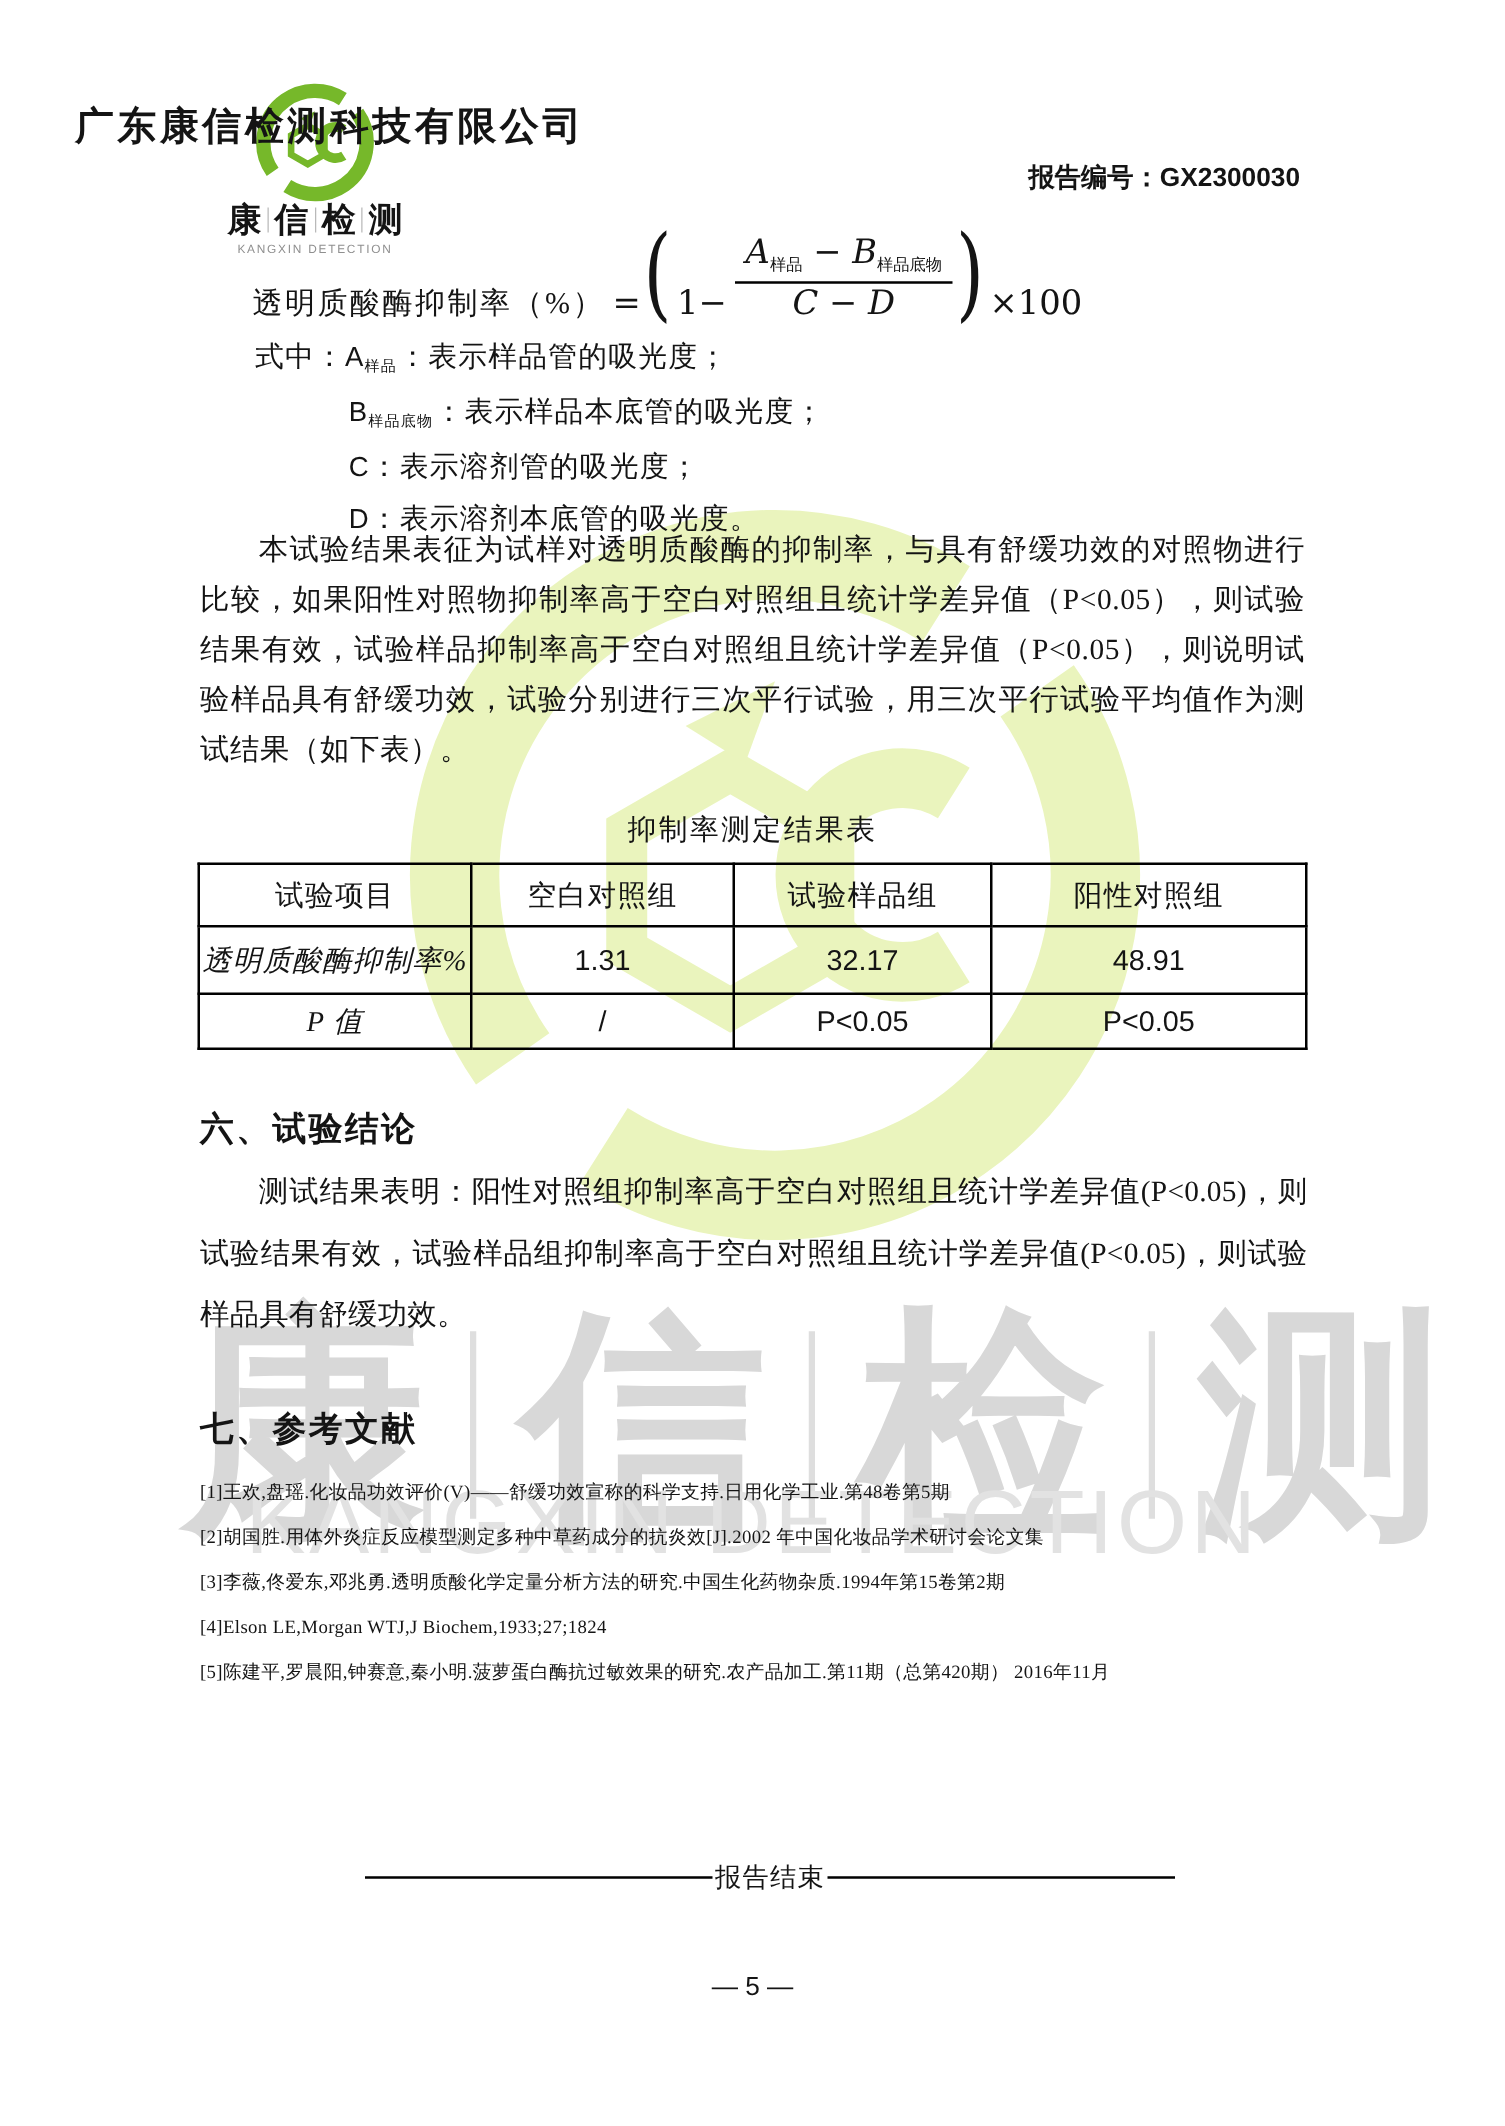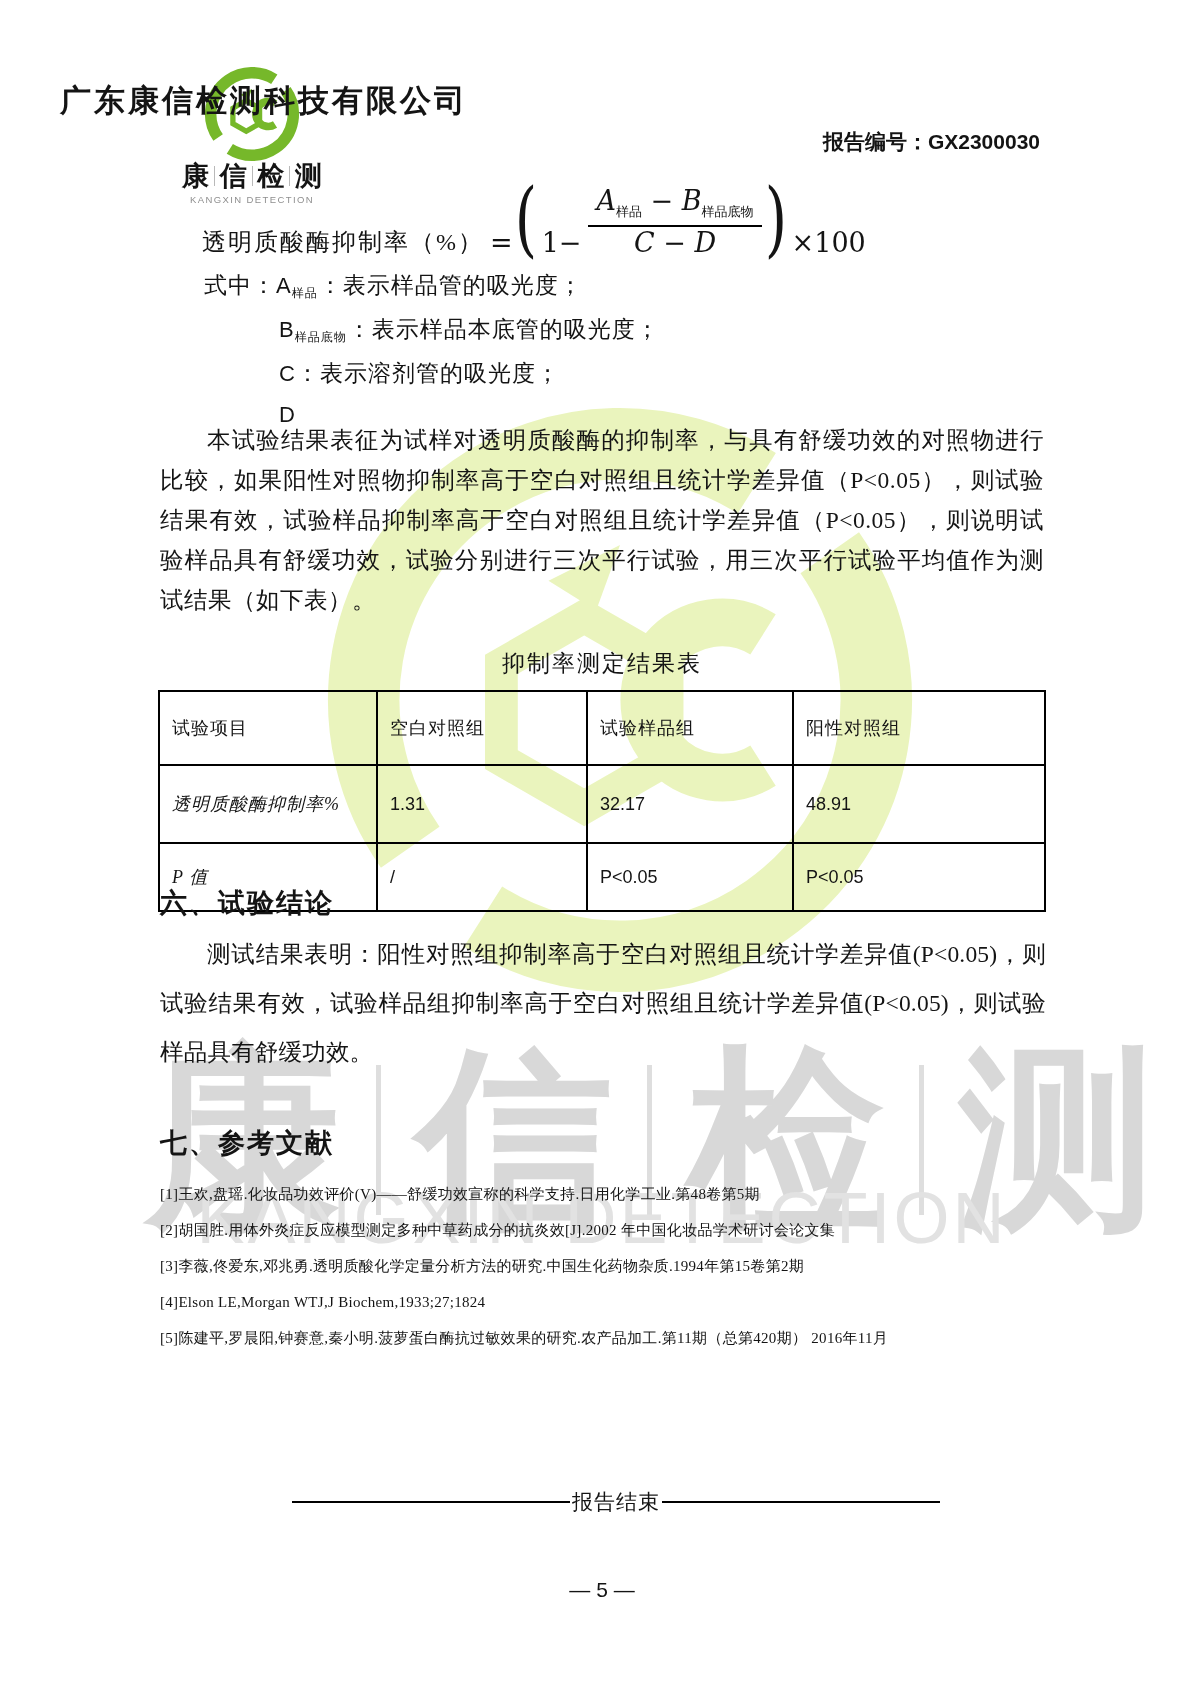--- a/index.html
+++ b/index.html
@@ -56,22 +56,22 @@
   .def-sym{font-family:"Liberation Sans",sans-serif;font-size:22px;}
   .def-sub{font-size:12px;position:relative;top:4px;margin-right:1px;}
   
   .para1{position:absolute;left:160px;top:420px;width:884px;font-size:23.5px;
     line-height:40px;text-align:justify;text-indent:2em;letter-spacing:.5px;}
   
   .tbl-title{position:absolute;left:160px;top:648px;width:884px;text-align:center;
     font-size:23px;letter-spacing:2px;}
   .rtable{position:absolute;left:158px;top:690px;border-collapse:collapse;
     width:886px;table-layout:fixed;background:transparent;}
-  .rtable th,.rtable td{border:2px solid #000;text-align:left;vertical-align:middle;
-    font-weight:normal;font-size:18px;padding:12px;}
+  .rtable th,.rtable td{border:2px solid #000;text-align:center;vertical-align:middle;
+    font-weight:normal;font-size:23px;padding:0;}
   .rtable thead th{height:48px;letter-spacing:1px;}
   .rtable .r1 td{height:52px;border-radius:25px;}
   .rtable .r2 td{height:42px;}
   .cell-item{font-style:italic;letter-spacing:1px;}
   .cell-num{font-family:"Liberation Sans",sans-serif;font-size:23px;}
   
   .h6{position:absolute;left:160px;top:885px;font-size:27px;font-weight:bold;letter-spacing:2px;text-align:right;}
   .concl{position:absolute;left:160px;top:930px;width:886px;font-size:23.5px;
     line-height:49px;text-align:justify;text-indent:2em;letter-spacing:.2px;}
   .h7{position:absolute;left:160px;top:1125px;font-size:27px;font-weight:bold;letter-spacing:2px;}
@@ -158,20 +158,21 @@
         <span class="def-sym">B</span>
         <span class="def-sub">样品底物</span>
         <span>：表示样品本底管的吸光度；</span>
       </div>
       <div class="def-row indent">
         <span class="def-sym">C</span>
         <span>：表示溶剂管的吸光度；</span>
       </div>
       <div class="def-row indent">
         <span class="def-sym">D</span>
+        <span>：表示溶剂本底管的吸光度。</span>
       </div>
     </div>
 
     <div class="para1">本试验结果表征为试样对透明质酸酶的抑制率，与具有舒缓功效的对照物进行比较，如果阳性对照物抑制率高于空白对照组且统计学差异值（P&lt;0.05），则试验结果有效，试验样品抑制率高于空白对照组且统计学差异值（P&lt;0.05），则说明试验样品具有舒缓功效，试验分别进行三次平行试验，用三次平行试验平均值作为测试结果（如下表）。</div>
 
     <div class="tbl-title">抑制率测定结果表</div>
     <table class="rtable">
       <colgroup>
         <col style="width:218px">
           <col style="width:210px">

